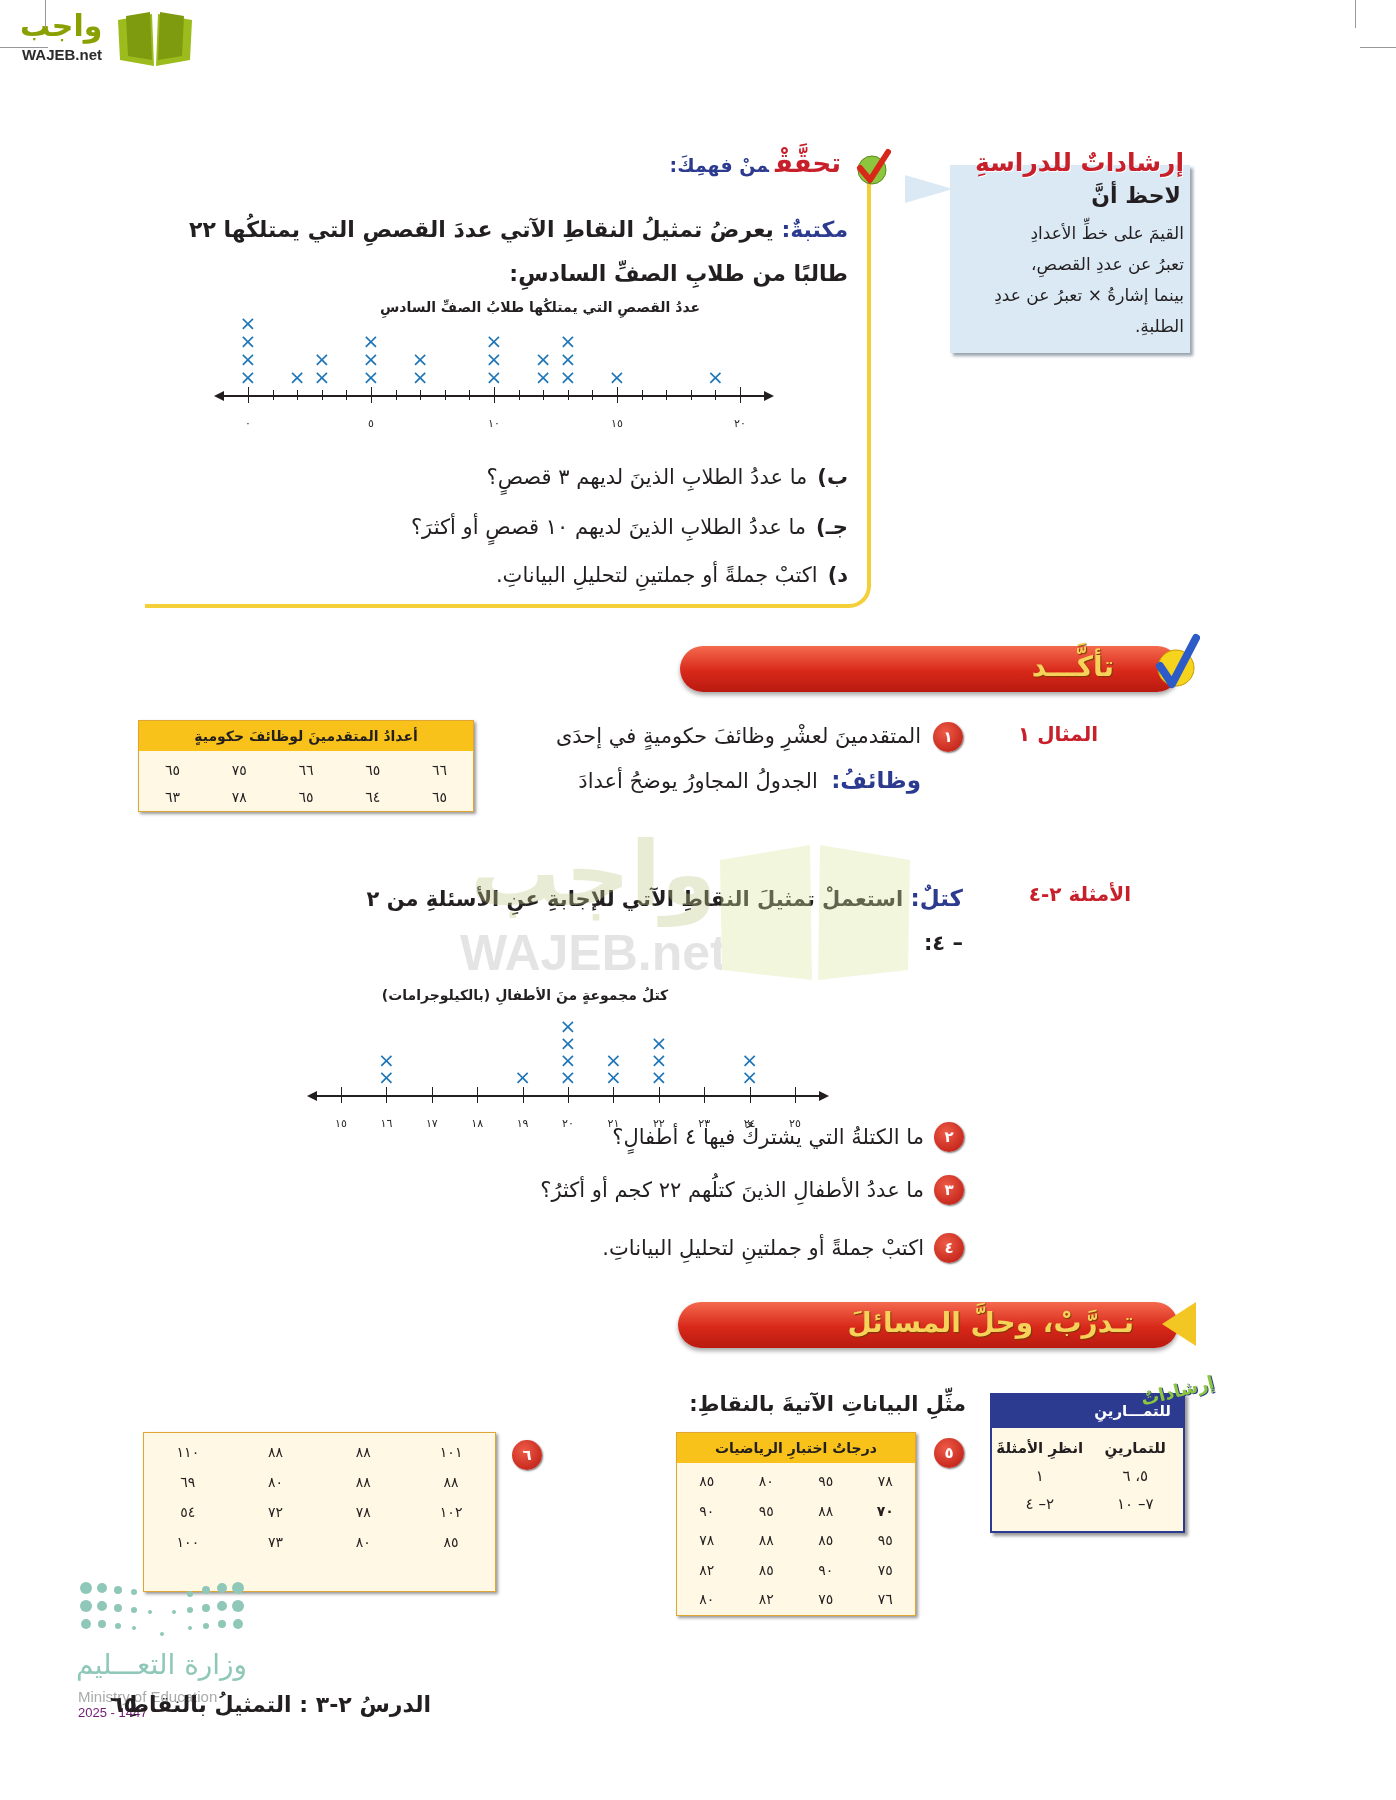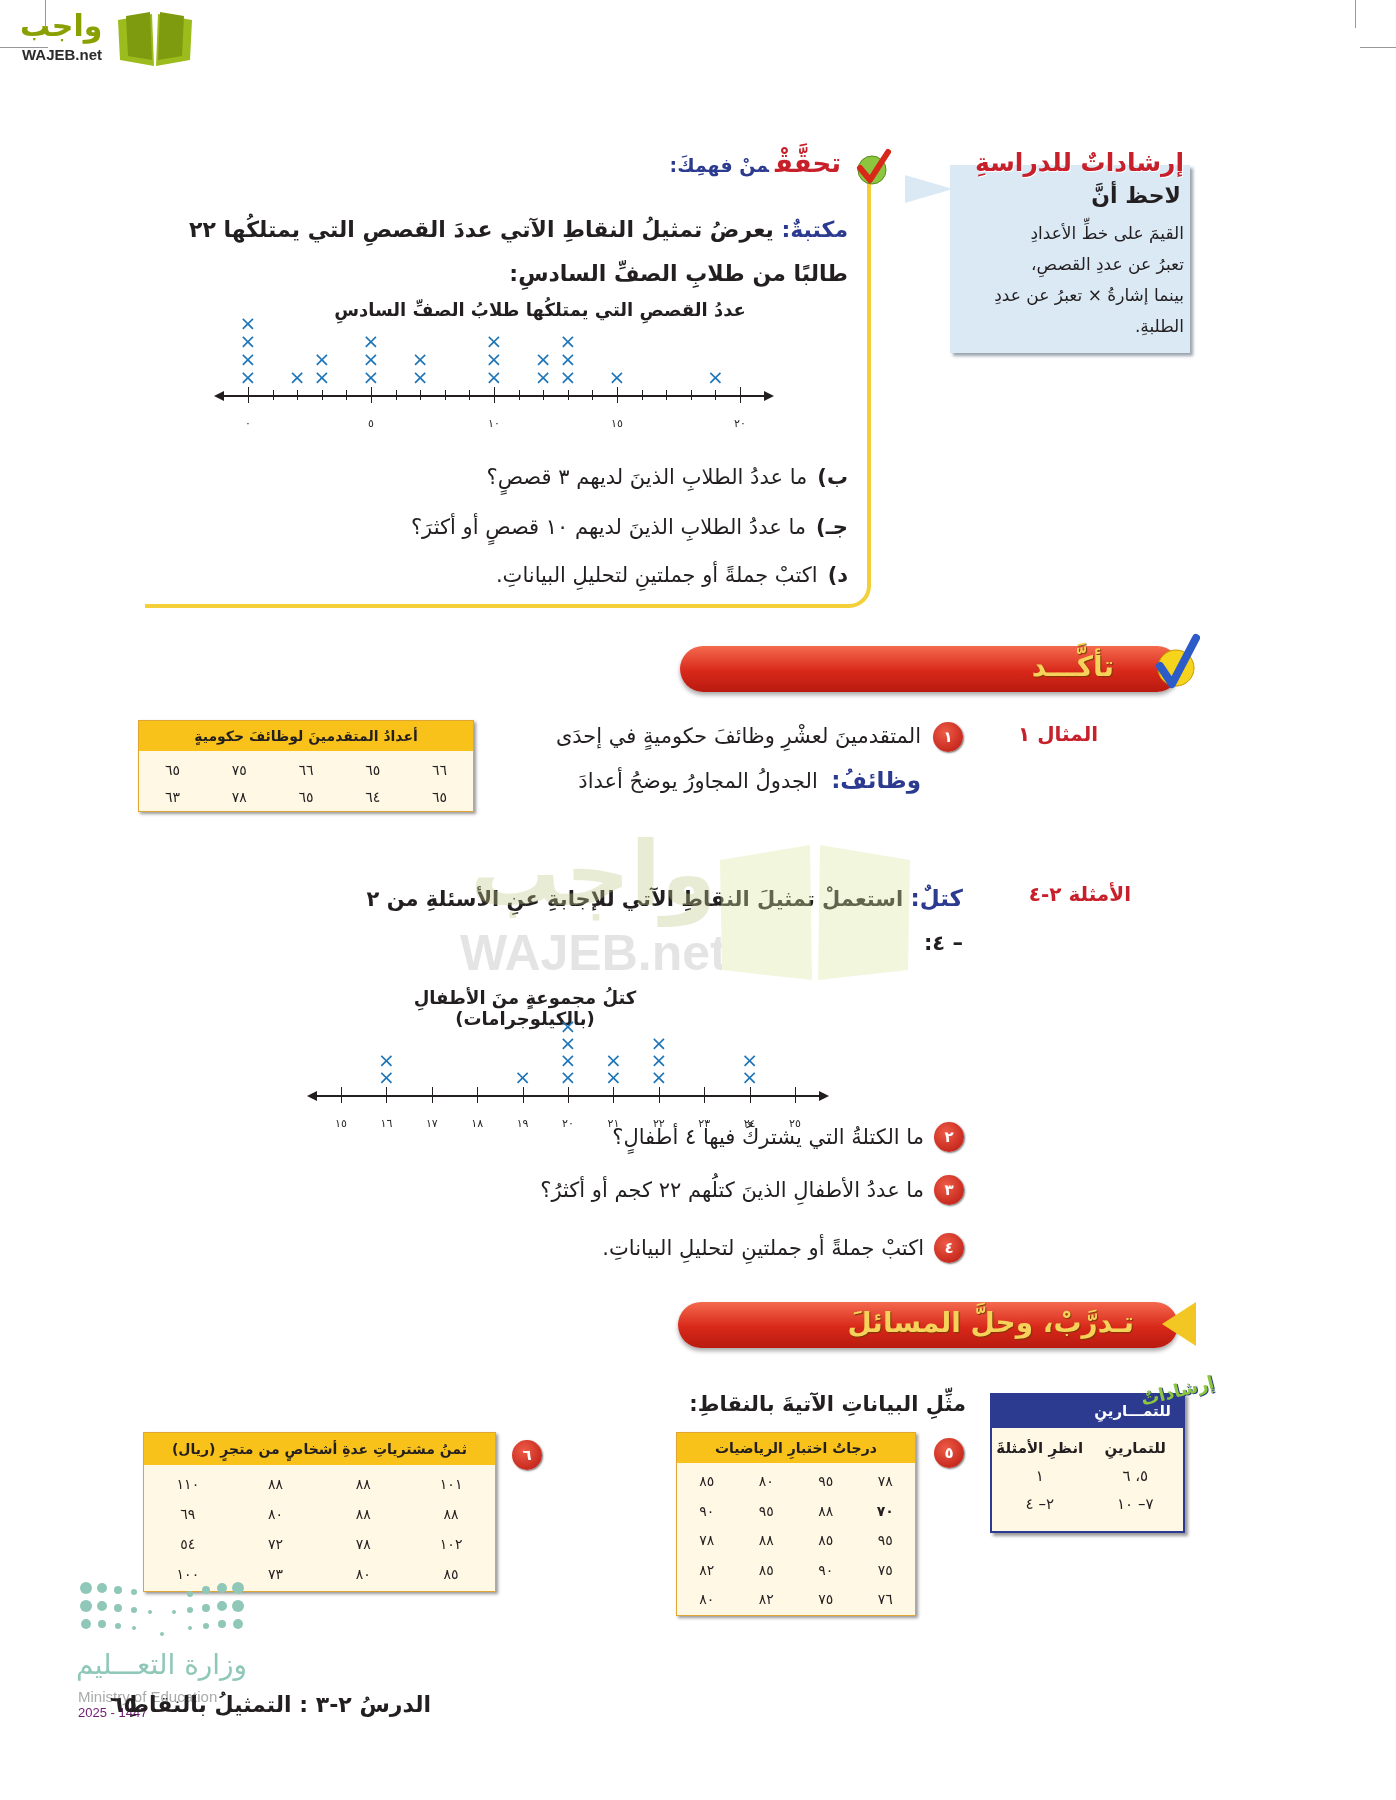--- a/index.html
+++ b/index.html
@@ -22,21 +22,21 @@
   .tip-text { right: 212px; top: 218px; width: 220px; font-size: 17px; line-height: 31px; color: #231f20; text-align: right; }
 
   
   .check-box { left: 145px; top: 160px; width: 726px; height: 448px; border-right: 4px solid #f3cf38; border-bottom: 4px solid #f3cf38; border-bottom-right-radius: 22px; }
   .check-icon { left: 852px; top: 148px; width: 40px; height: 40px; }
   .check-title { right: 555px; top: 148px; font-size: 26px; font-weight: bold; color: #c8202a; }
   .check-title .sub { font-size: 19px; color: #2c3b8f; margin-right: 6px; }
   .q-lead { right: 548px; top: 208px; width: 700px; font-size: 22px; font-weight: bold; line-height: 44px; color: #231f20; }
   .q-lead .kw { color: #2c3b8f; }
 
-  .plot-title { font-size: 18px; font-weight: bold; color: #231f20; text-align: center; }
+  .plot-title { font-size: 14px; font-weight: bold; color: #231f20; text-align: center; }
   .xmark { position: absolute; color: #1d75b8; font-size: 20px; font-family: "DejaVu Sans", sans-serif; width: 20px; text-align: center; line-height: 20px; }
   .axis-line { position: absolute; height: 2px; background: #231f20; }
   .tick { position: absolute; width: 1px; background: #231f20; }
   .tick-label { position: absolute; font-size: 11px; width: 30px; text-align: center; color: #231f20; }
   .arrow-l { position: absolute; width: 0; height: 0; border-top: 5px solid transparent; border-bottom: 5px solid transparent; border-right: 10px solid #231f20; }
   .arrow-r { position: absolute; width: 0; height: 0; border-top: 5px solid transparent; border-bottom: 5px solid transparent; border-left: 10px solid #231f20; }
 
   .subq { font-size: 21px; line-height: 44px; color: #231f20; }
   .subq .lbl { font-weight: bold; margin-left: 10px; }
 
@@ -323,21 +323,20 @@
       <div class="cell" style="height: 29.5px; line-height: 29.5px;">٨٢</div>
       <div class="cell" style="height: 29.5px; line-height: 29.5px;">٧٦</div>
       <div class="cell" style="height: 29.5px; line-height: 29.5px;">٧٥</div>
       <div class="cell" style="height: 29.5px; line-height: 29.5px;">٨٢</div>
       <div class="cell" style="height: 29.5px; line-height: 29.5px;">٨٠</div>
     </div>
 </div>
 
 <div class="abs num-badge" style="left:512px;top:1440px;">٦</div>
 <div class="abs dtable" style="left:143px;top:1432px;width:353px;height:160px;">
-  <div class="hdr" style="height:32px;line-height:32px;">ثمنُ مشترياتِ عدةِ أشخاصٍ من متجرٍ (ريال)</div>
   <div class="grid" id="t6" style="grid-template-columns:repeat(4,1fr);padding-top:4px;">
       <div class="cell" style="height: 30px; line-height: 30px;">١٠١</div>
       <div class="cell" style="height: 30px; line-height: 30px;">٨٨</div>
       <div class="cell" style="height: 30px; line-height: 30px;">٨٨</div>
       <div class="cell" style="height: 30px; line-height: 30px;">١١٠</div>
       <div class="cell" style="height: 30px; line-height: 30px;">٨٨</div>
       <div class="cell" style="height: 30px; line-height: 30px;">٨٨</div>
       <div class="cell" style="height: 30px; line-height: 30px;">٨٠</div>
       <div class="cell" style="height: 30px; line-height: 30px;">٦٩</div>
       <div class="cell" style="height: 30px; line-height: 30px;">١٠٢</div>

